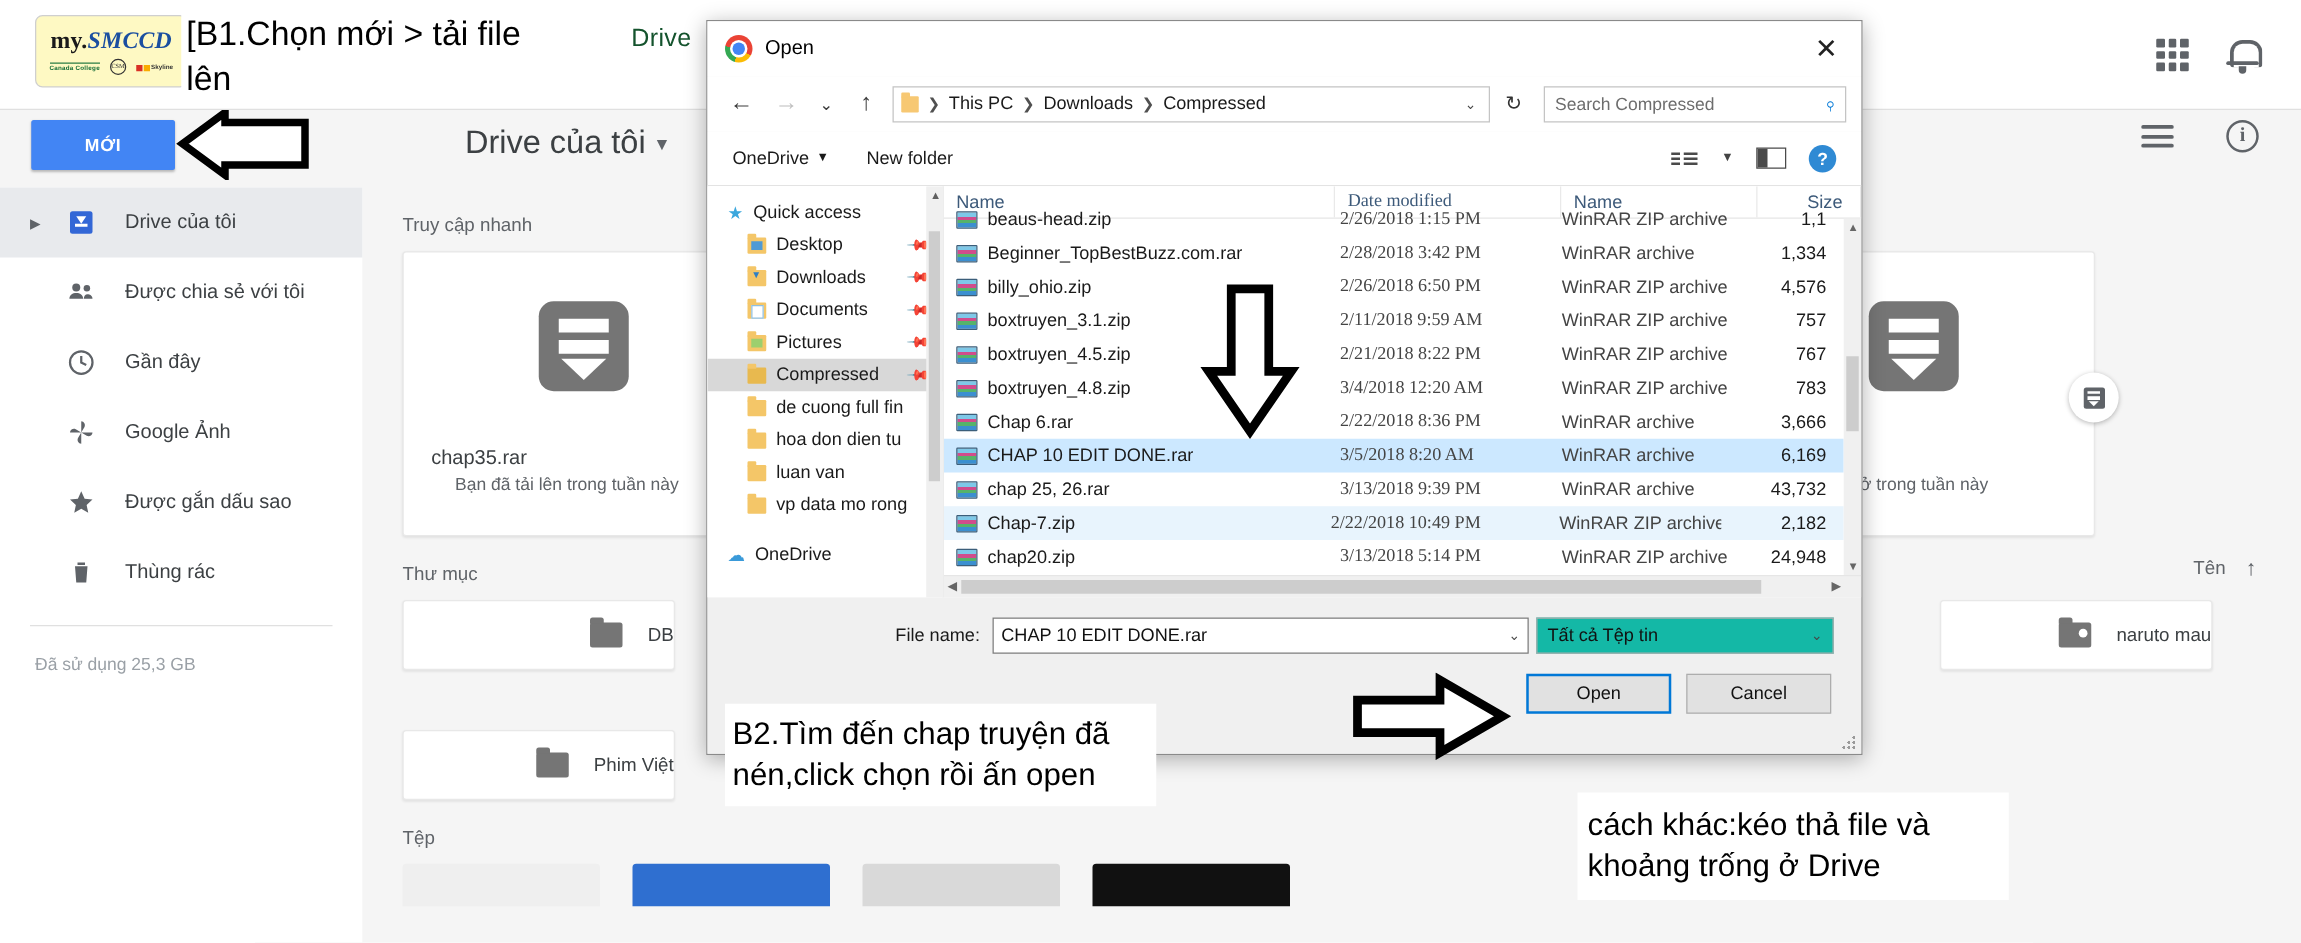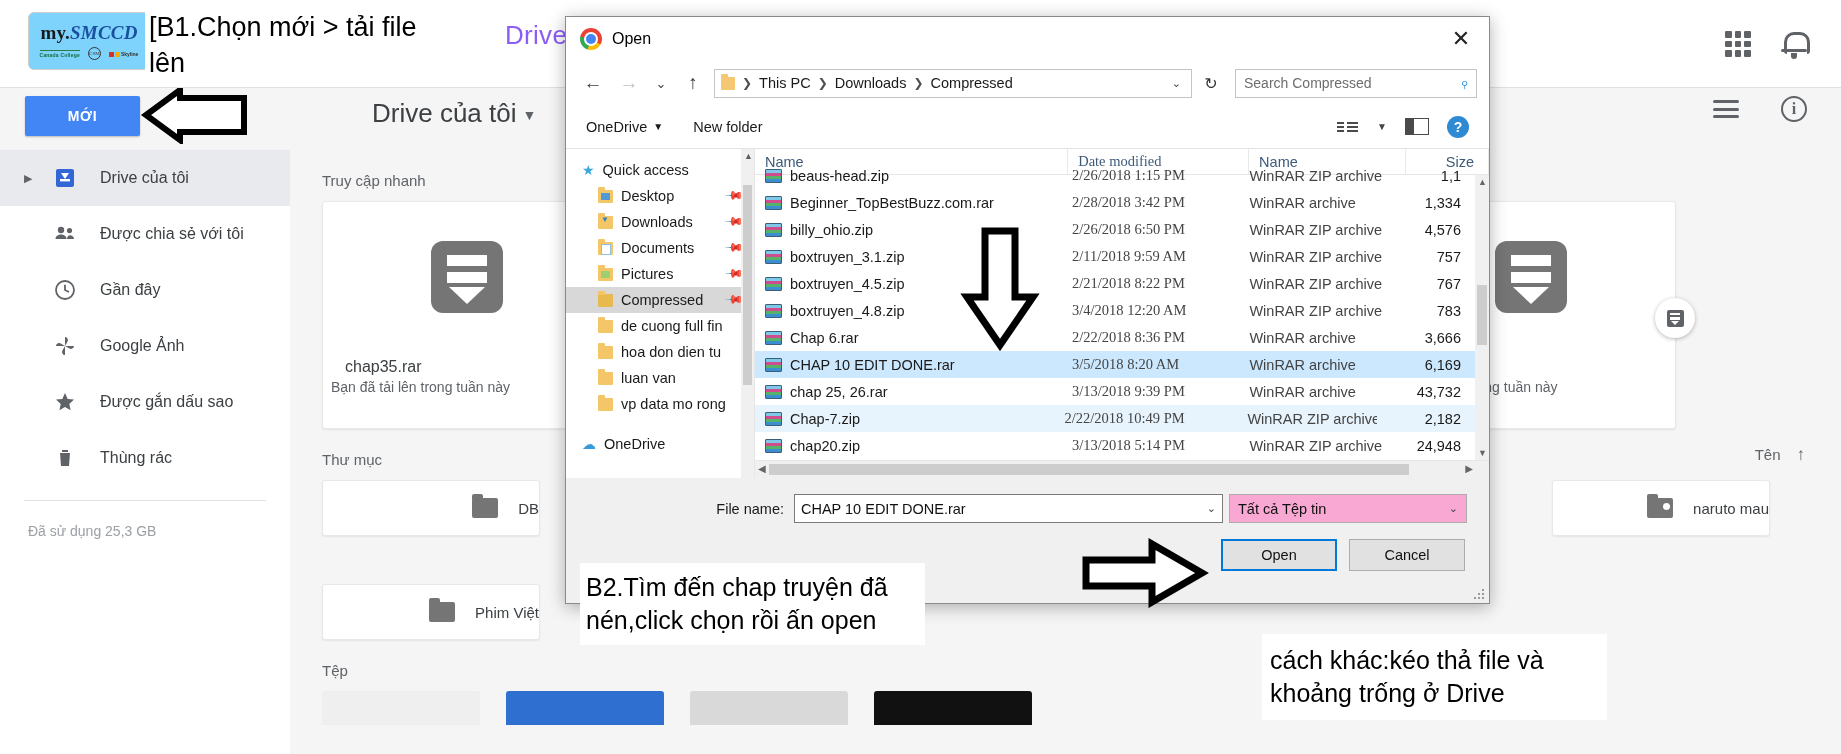--- a/index.html
+++ b/index.html
@@ -11,37 +11,37 @@
   }
   
   #drive-app { position:absolute; inset:0; background:#f5f5f5; }
 
   .drive-header {
     position:absolute; top:0; left:0; right:0; height:88px;
     background:#fff; border-bottom:1px solid #e0e0e0;
   }
   .logo-box {
     position:absolute; left:28px; top:12px; width:122px; height:58px;
-    border:1px solid #cfcfcf; border-radius:6px; background:#7dd3fc;
+    border:1px solid #cfcfcf; border-radius:6px; background:#fef9c3;
     display:flex; flex-direction:column; align-items:center; justify-content:center;
     overflow:hidden;
   }
   .logo-main { font-family:"Liberation Serif", serif; font-size:19px; font-weight:bold; color:#1a1a1a; letter-spacing:.2px; }
   .logo-main i { color:#1b4fa0; font-style:italic; }
   .logo-sub { display:flex; gap:8px; align-items:center; margin-top:3px; }
   .logo-sub .chip { font-size:5px; color:#146c36; font-weight:bold; letter-spacing:.2px;
       border-top:1px solid #2a7d45; padding-top:1px;}
   .logo-sub .seal { width:13px;height:13px;border-radius:50%;border:1.3px solid #333;
       display:flex;align-items:center;justify-content:center;font-size:5px;color:#333;font-family:"Liberation Serif",serif;}
   .logo-sub .sky { display:flex; align-items:flex-end; gap:1px; }
   .logo-sub .sky .sq { width:5px;height:5px;}
   .logo-sub .skytxt { font-size:5px;color:#333;font-weight:bold;}
 
   .drive-word {
-    position:absolute; left:505px; top:20px; font-size:26px; color:#8b5cf6;
+    position:absolute; left:505px; top:20px; font-size:20px; color:#14532d;
     letter-spacing:.3px;
   }
   .drive-topicons { position:absolute; right:0; top:0; height:88px; display:flex; align-items:center; gap:30px; padding-right:34px;}
   .grid-icon { width:26px;height:26px; display:grid; grid-template-columns:repeat(3,1fr); grid-template-rows:repeat(3,1fr); gap:3px;}
   .grid-icon span { background:#5f6368; border-radius:1px;}
   .bell-icon { width:26px;height:28px; position:relative;}
   .bell-icon:before { content:""; position:absolute; left:3px; top:2px; width:20px;height:19px;
       border:3px solid #5f6368; border-radius:10px 10px 3px 3px; border-bottom:none;}
   .bell-icon:after { content:""; position:absolute; left:0; top:19px; width:26px;height:3px;background:#5f6368;border-radius:2px;}
   .bell-clap { position:absolute; left:10px; top:23px; width:6px;height:6px;border-radius:0 0 6px 6px; background:#5f6368;}
@@ -78,21 +78,21 @@
   .file-card {
     width:290px; height:228px; background:#fff; border-radius:3px; border:1px solid #e8e8e8;
     box-shadow:0 1px 2px rgba(0,0,0,.08); position:relative; cursor:pointer;
   }
   .fc-thumb { height:150px; display:flex;align-items:center;justify-content:center;}
   .zip-glyph { width:72px;height:72px;background:#757575;border-radius:12px; position:relative;}
   .zip-glyph .b1{position:absolute;left:16px;top:14px;width:40px;height:11px;background:#fff;}
   .zip-glyph .b2{position:absolute;left:16px;top:31px;width:40px;height:11px;background:#fff;}
   .zip-glyph .b3{position:absolute;left:18px;top:46px;width:0;height:0;border-left:18px solid transparent;border-right:18px solid transparent;border-top:17px solid #fff;}
   .fc-name { font-size:16px;color:#3c4043; padding:6px 0 3px 22px;}
-  .fc-sub { font-size:14px;color:#5f6368; padding-left:8px;}
+  .fc-sub { font-size:14px;color:#5f6368; padding-left:8px;margin-left:33px;}
   .fc-badge { position:absolute; right:-20px; top:96px; width:40px;height:40px;border-radius:50%;
       background:#fff; box-shadow:0 1px 4px rgba(0,0,0,.28); display:flex;align-items:center;justify-content:center;}
   .mini-zip { width:17px;height:17px;background:#5f6368;border-radius:2px;position:relative;}
   .mini-zip .m1{position:absolute;left:3.5px;top:3px;width:10px;height:2.5px;background:#fff;}
   .mini-zip .m2{position:absolute;left:3.5px;top:7.5px;width:10px;height:2.5px;background:#fff;}
   .mini-zip .m3{position:absolute;left:4px;top:11px;width:0;height:0;border-left:4.5px solid transparent;border-right:4.5px solid transparent;border-top:4px solid #fff;}
   .photo-card { width:96px;height:228px; background:#fff; border-radius:3px; overflow:hidden; position:relative;
       box-shadow:0 1px 2px rgba(0,0,0,.08);}
   .photo-img { height:150px; background:linear-gradient(180deg,#000 0 22%,#1a6fc4 22% 46%,#2aa4d8 46% 62%,#d04a7a 62% 80%,#e8e060 80% 100%);}
   .photo-badge{position:absolute;left:-14px;top:96px;width:34px;height:34px;border-radius:50%;background:#fff;
@@ -201,21 +201,21 @@
   .lp-hscroll{position:absolute; left:0; right:0; bottom:0; height:18px; background:#f0f0f0; border-top:1px solid #e6e6e6;}
   .lp-hthumb{position:absolute; left:14px; top:3px; width:640px; height:11px; background:#cdcdcd;}
   .lp-hleft{position:absolute;left:3px;top:2px;font-size:10px;color:#666;}
   .lp-hright{position:absolute;right:16px;top:2px;font-size:10px;color:#666;}
 
   .dlg-footer { position:absolute; left:0; right:0; bottom:0; height:125px; background:#f0f0f0;}
   .fn-row { display:flex; align-items:center; padding:16px 22px 0 0; }
   .fn-label { width:228px; text-align:right; font-size:14.5px; color:#1a1a1a; padding-right:10px;}
   .fn-input { flex:1; height:29px; background:#fff; border:1px solid #7a7a7a; display:flex; align-items:center; padding:0 6px; font-size:14.5px; color:#111;}
   .fn-caret { margin-left:auto; font-size:11px; color:#444;}
-  .fn-type { width:238px; height:29px; margin-left:6px; background:#f9a8d4; border:1px solid #adadad;
+  .fn-type { width:238px; height:29px; margin-left:6px; background:#14b8a6; border:1px solid #adadad;
       display:flex; align-items:center; padding:0 8px; font-size:14.5px; color:#111;}
   .btn-row { display:flex; justify-content:flex-end; gap:12px; padding:16px 24px 0 0;}
   .w-btn { width:116px; height:32px; background:#e1e1e1; border:1px solid #adadad; font-size:14.5px; color:#111; cursor:pointer;}
   .w-btn.primary { background:#e1e1e1; border:2px solid #0078d7; }
   .resize-grip { position:absolute; right:4px; bottom:3px; width:12px;height:12px;
       background:
         radial-gradient(circle 1.2px at 2px 10px,#9a9a9a 99%,transparent),
         radial-gradient(circle 1.2px at 6px 10px,#9a9a9a 99%,transparent),
         radial-gradient(circle 1.2px at 10px 10px,#9a9a9a 99%,transparent),
         radial-gradient(circle 1.2px at 6px 6px,#9a9a9a 99%,transparent),

